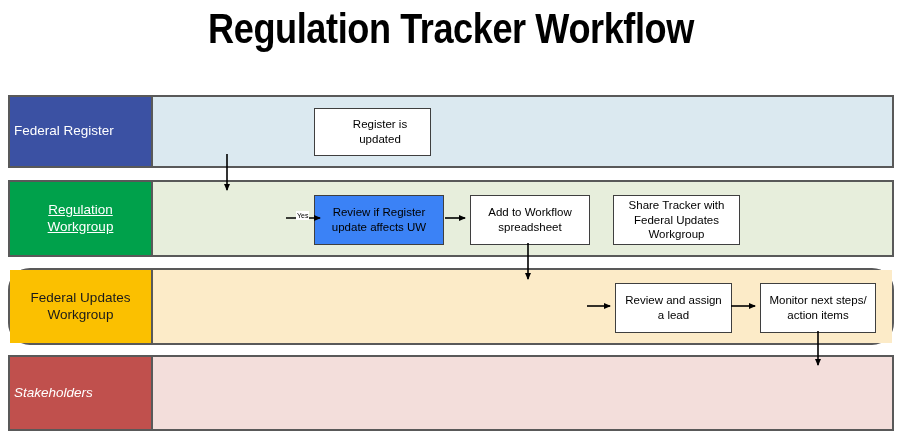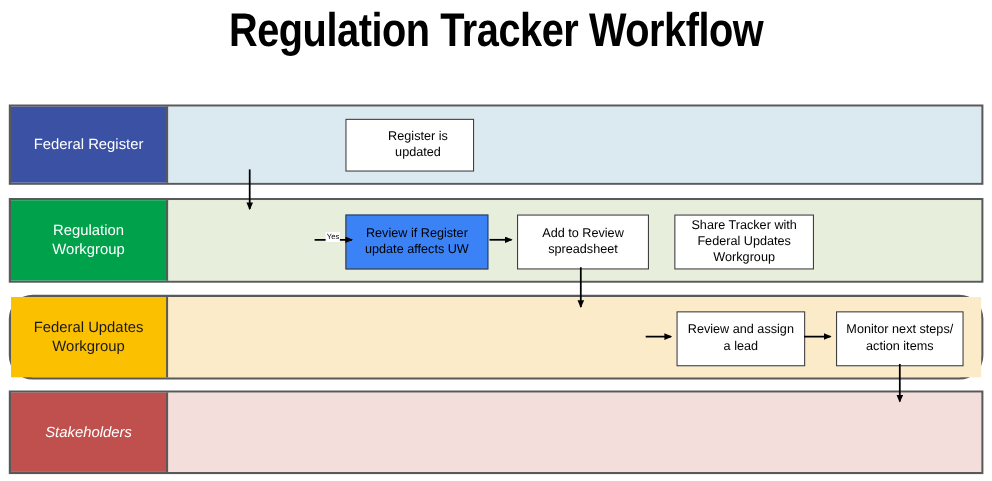--- a/index.html
+++ b/index.html
@@ -40,25 +40,25 @@
     display: flex;
     align-items: stretch;
   }
   .lane-header {
     width: 143px;
     flex: 0 0 143px;
     box-sizing: border-box;
     border-right: 2px solid #595959;
     display: flex;
     align-items: center;
-    justify-content: center;
+    justify-content: flex-start;
     text-align: center;
     font-size: 13.5px;
     line-height: 1.25;
-    padding: 2px 20px;
+    padding: 2px 4px;
   }
   .lane-body {
     flex: 1 1 auto;
     position: relative;
     box-sizing: border-box;
   }
 
   
   #lane-federal-register { top: 95px;  height: 73px; }
   #lane-regulation-workgroup { top: 180px; height: 77px; }
@@ -110,29 +110,29 @@
     <span>Federal Register</span>
   </div>
   <div class="lane-body" style="background: rgb(219, 233, 240);">
     <div class="node" id="node-register-is-updated" style="left: 161px; top: 11px; width: 117px; height: 48px; background: rgb(255, 255, 255); border-color: rgb(63, 63, 63); padding-left: 20px;">
       <span>Register is updated</span>
     </div>
   </div>
 </div>
 
 <div class="lane" id="lane-regulation-workgroup" style="border-color: rgb(89, 89, 89);">
-  <div class="lane-header" style="background: rgb(0, 161, 75); color: rgb(255, 255, 255); border-right-color: rgb(89, 89, 89);">
+  <div class="lane-header" style="background: rgb(0, 161, 75); color: rgb(255, 255, 255); border-right-color: rgb(89, 89, 89); text-decoration: underline;">
     <span>Regulation Workgroup</span>
   </div>
   <div class="lane-body" style="background: rgb(231, 238, 220);">
     <div class="node" id="node-review-if-register-update-affects-uw" style="left: 161px; top: 13px; width: 130px; height: 50px; background: #3b82f6; border-color: rgb(63, 63, 63);">
       <span>Review if Register update affects UW</span>
     </div>
     <div class="node" id="node-add-to-tracker-spreadsheet" style="left: 317px; top: 13px; width: 120px; height: 50px; background: rgb(255, 255, 255); border-color: rgb(63, 63, 63);">
-      <span>Add to Review spreadsheet</span>
+      <span>Add to Workflow spreadsheet</span>
     </div>
     <div class="node" id="node-share-tracker-with-federal-updates-workgroup" style="left: 460px; top: 13px; width: 127px; height: 50px; background: rgb(255, 255, 255); border-color: rgb(63, 63, 63);">
       <span>Share Tracker with Federal Updates Workgroup</span>
     </div>
   </div>
 </div>
 
 <div class="lane" id="lane-federal-updates-workgroup" style="border-color: rgb(89, 89, 89);">
   <div class="lane-header" style="background: rgb(251, 192, 0); color: rgb(26, 26, 26); border-right-color: rgb(89, 89, 89);">
     <span>Federal Updates Workgroup</span>

